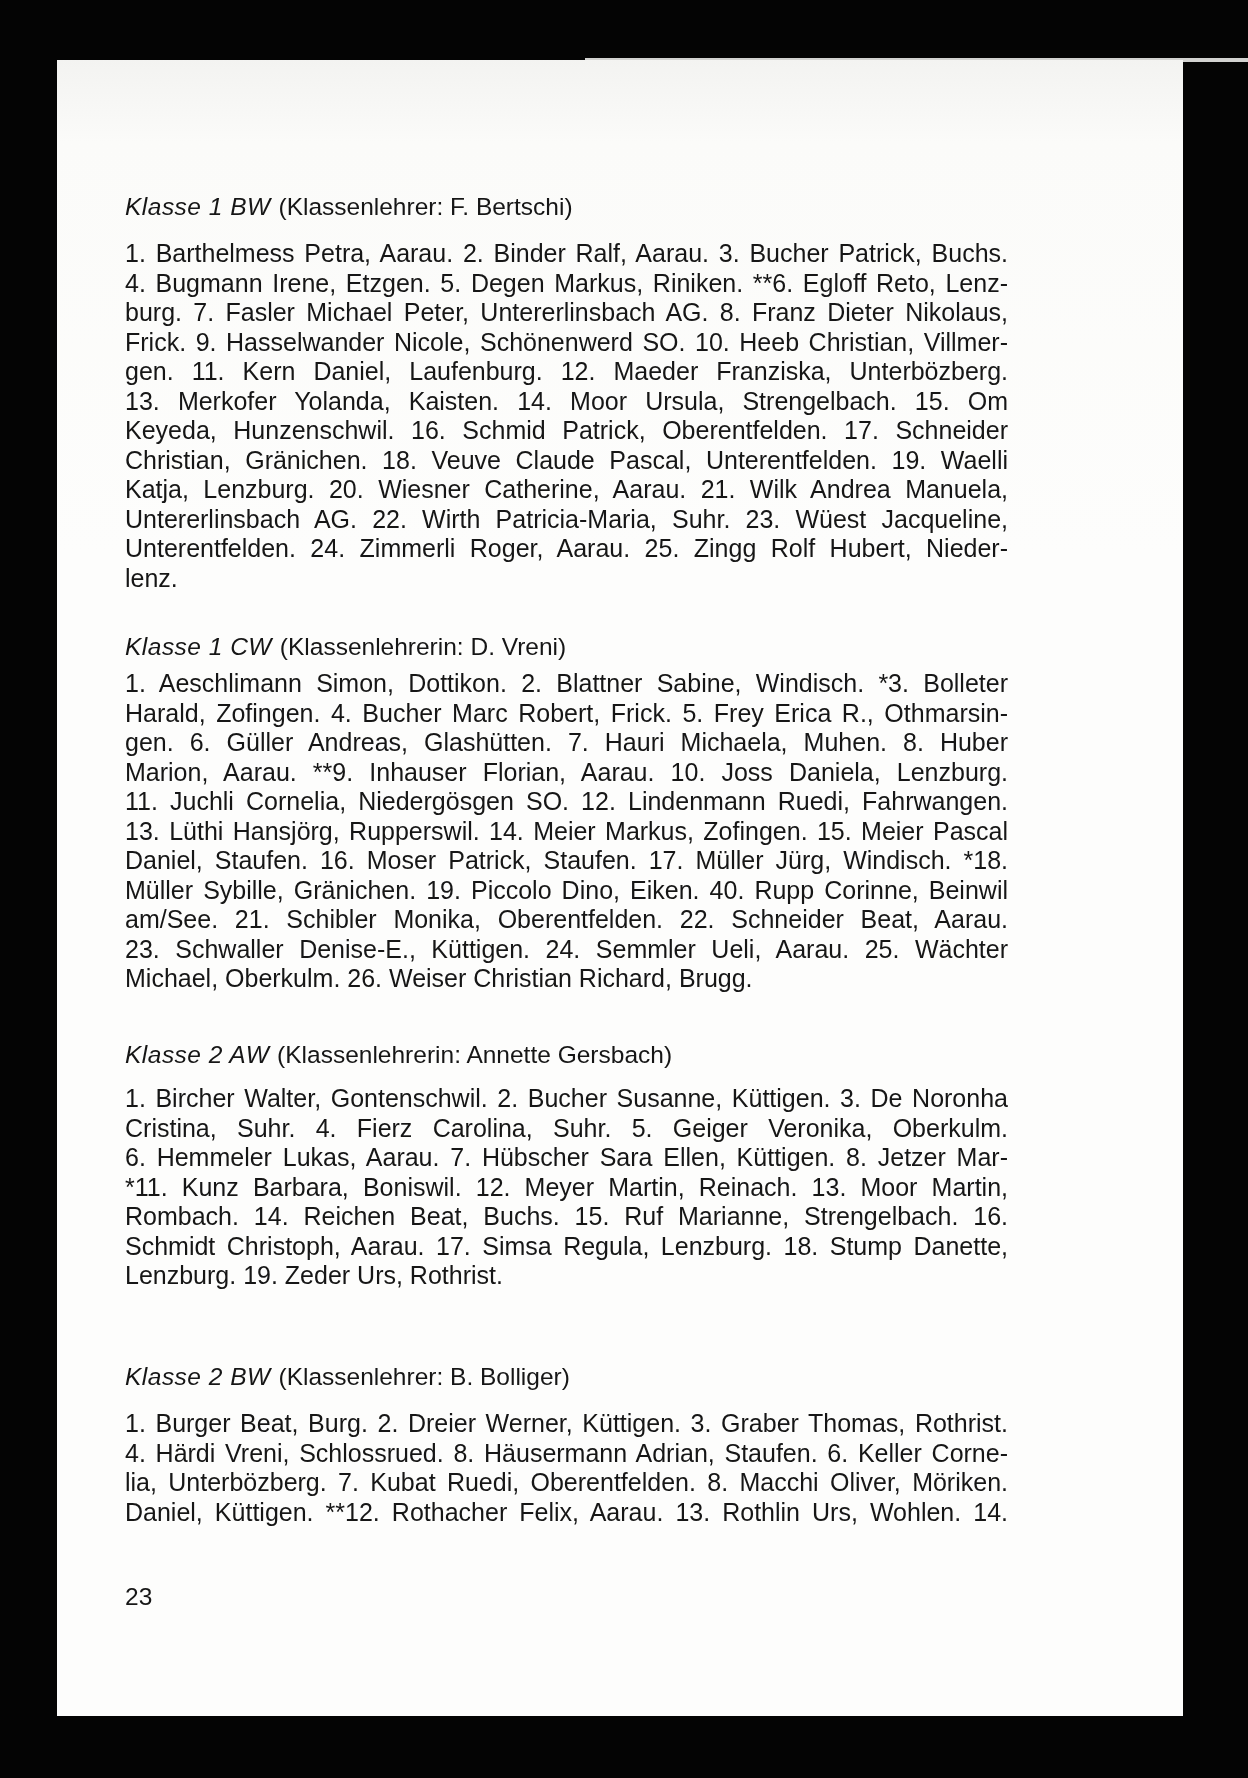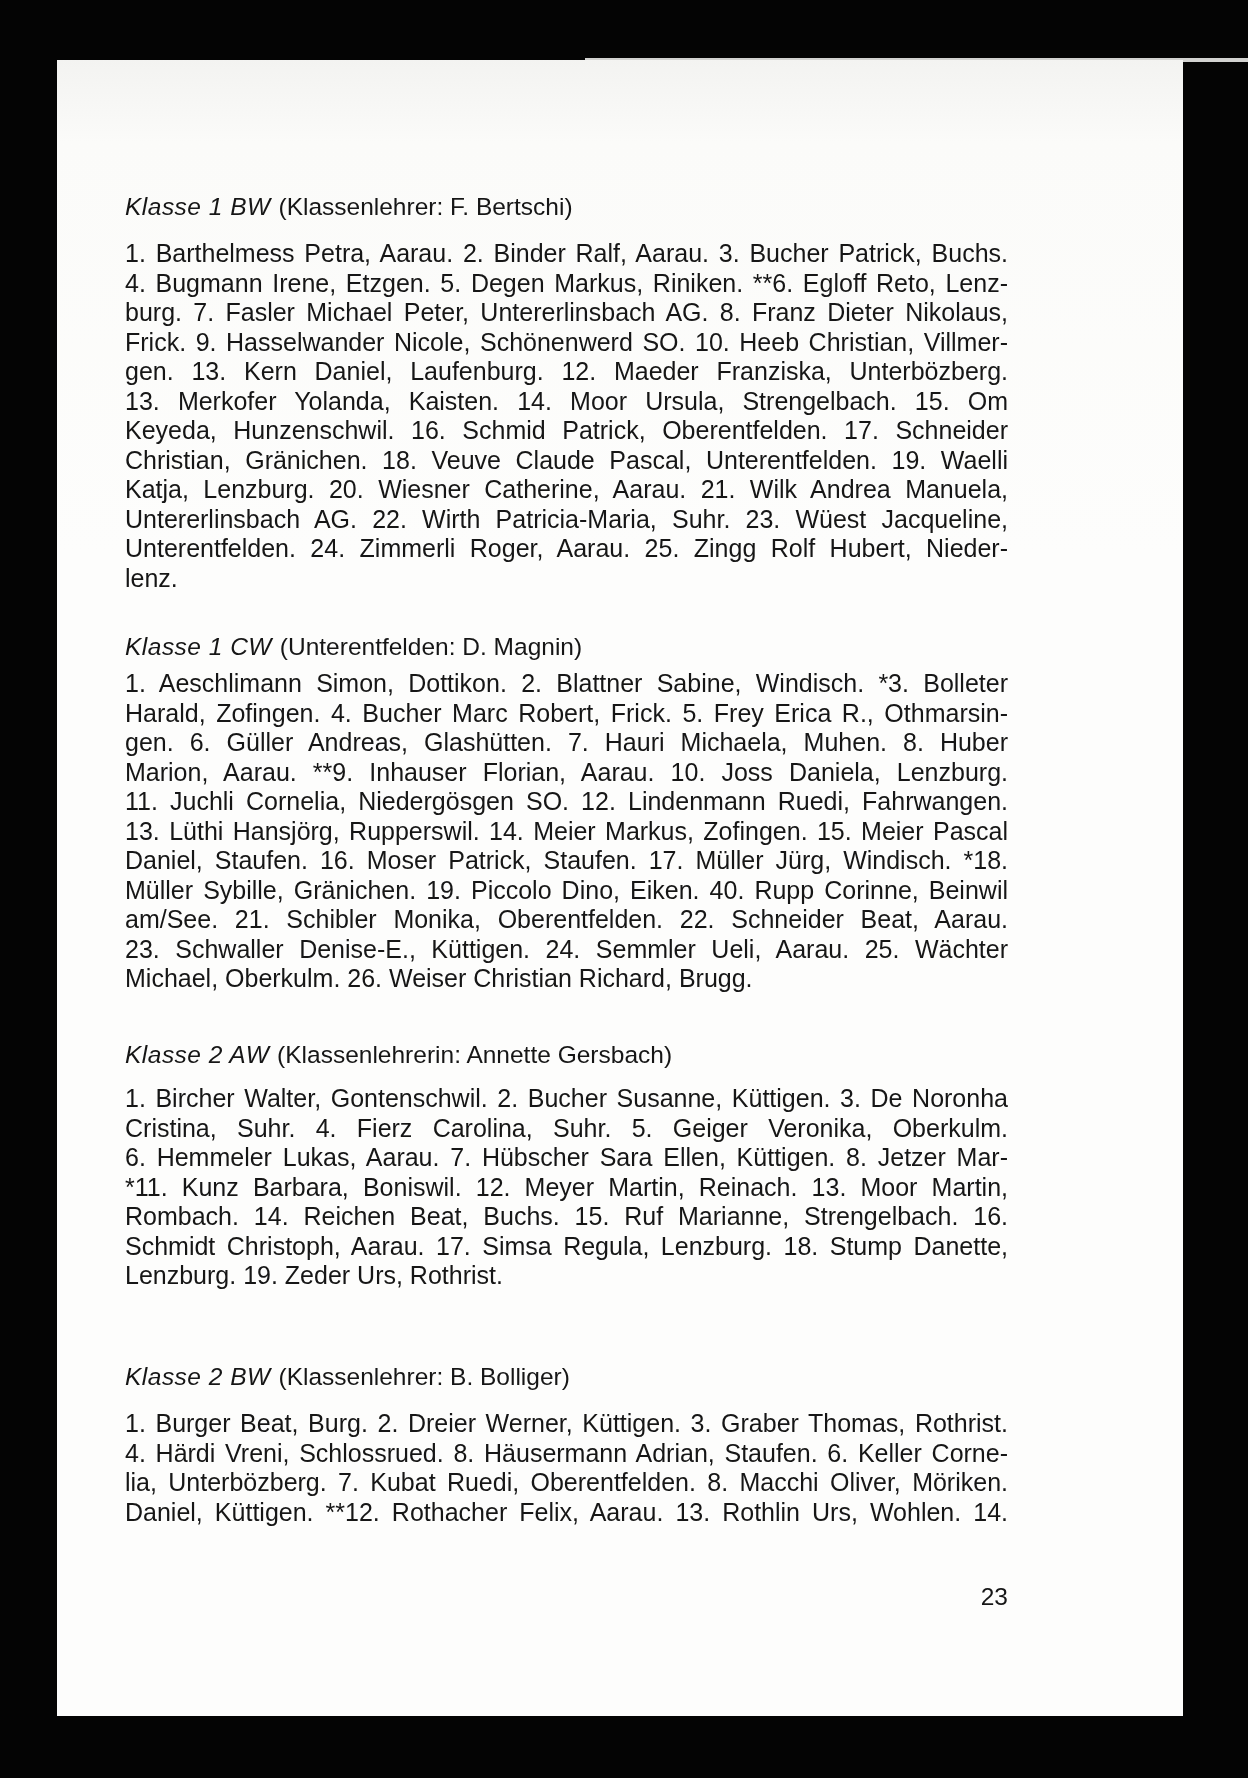--- a/index.html
+++ b/index.html
@@ -64,52 +64,51 @@
   .line.last {
     text-align-last: left;
   }
   .pageno {
     position: absolute;
     left: 68px;
     top: 1522px;
     width: 883px;
     font-size: 24.5px;
     line-height: 30px;
-    text-align: right;
     color: #161616;
   }
 </style>
 </head>
 <body>
 
 <div class="stage">
   <div class="edge-sliver"></div>
 
   <div class="page">
 
     <div class="heading" style="top:132px">
       <span class="cls">Klasse 1 BW</span><span>(Klassenlehrer: F. Bertschi)</span>
     </div>
     <div class="para" style="top:179px">
       <div class="line">1. Barthelmess Petra, Aarau. 2. Binder Ralf, Aarau. 3. Bucher Patrick, Buchs.</div>
       <div class="line">4. Bugmann Irene, Etzgen. 5. Degen Markus, Riniken. **6. Egloff Reto, Lenz-</div>
       <div class="line">burg. 7. Fasler Michael Peter, Untererlinsbach AG. 8. Franz Dieter Nikolaus,</div>
       <div class="line">Frick. 9. Hasselwander Nicole, Schönenwerd SO. 10. Heeb Christian, Villmer-</div>
-      <div class="line">gen. 13. Kern Daniel, Laufenburg. 12. Maeder Franziska, Unterbözberg.</div>
+      <div class="line">gen. 11. Kern Daniel, Laufenburg. 12. Maeder Franziska, Unterbözberg.</div>
       <div class="line">13. Merkofer Yolanda, Kaisten. 14. Moor Ursula, Strengelbach. 15. Om</div>
       <div class="line">Keyeda, Hunzenschwil. 16. Schmid Patrick, Oberentfelden. 17. Schneider</div>
       <div class="line">Christian, Gränichen. 18. Veuve Claude Pascal, Unterentfelden. 19. Waelli</div>
       <div class="line">Katja, Lenzburg. 20. Wiesner Catherine, Aarau. 21. Wilk Andrea Manuela,</div>
       <div class="line">Untererlinsbach AG. 22. Wirth Patricia-Maria, Suhr. 23. Wüest Jacqueline,</div>
       <div class="line">Unterentfelden. 24. Zimmerli Roger, Aarau. 25. Zingg Rolf Hubert, Nieder-</div>
       <div class="line last">lenz.</div>
     </div>
 
     <div class="heading" style="top:572px">
-      <span class="cls">Klasse 1 CW</span><span>(Unterentfelden: D. Magnin)</span>
+      <span class="cls">Klasse 1 CW</span><span>(Klassenlehrerin: D. Vreni)</span>
     </div>
     <div class="para" style="top:609px">
       <div class="line">1. Aeschlimann Simon, Dottikon. 2. Blattner Sabine, Windisch. *3. Bolleter</div>
       <div class="line">Harald, Zofingen. 4. Bucher Marc Robert, Frick. 5. Frey Erica R., Othmarsin-</div>
       <div class="line">gen. 6. Güller Andreas, Glashütten. 7. Hauri Michaela, Muhen. 8. Huber</div>
       <div class="line">Marion, Aarau. **9. Inhauser Florian, Aarau. 10. Joss Daniela, Lenzburg.</div>
       <div class="line">11. Juchli Cornelia, Niedergösgen SO. 12. Lindenmann Ruedi, Fahrwangen.</div>
       <div class="line">13. Lüthi Hansjörg, Rupperswil. 14. Meier Markus, Zofingen. 15. Meier Pascal</div>
       <div class="line">Daniel, Staufen. 16. Moser Patrick, Staufen. 17. Müller Jürg, Windisch. *18.</div>
       <div class="line">Müller Sybille, Gränichen. 19. Piccolo Dino, Eiken. 40. Rupp Corinne, Beinwil</div>

